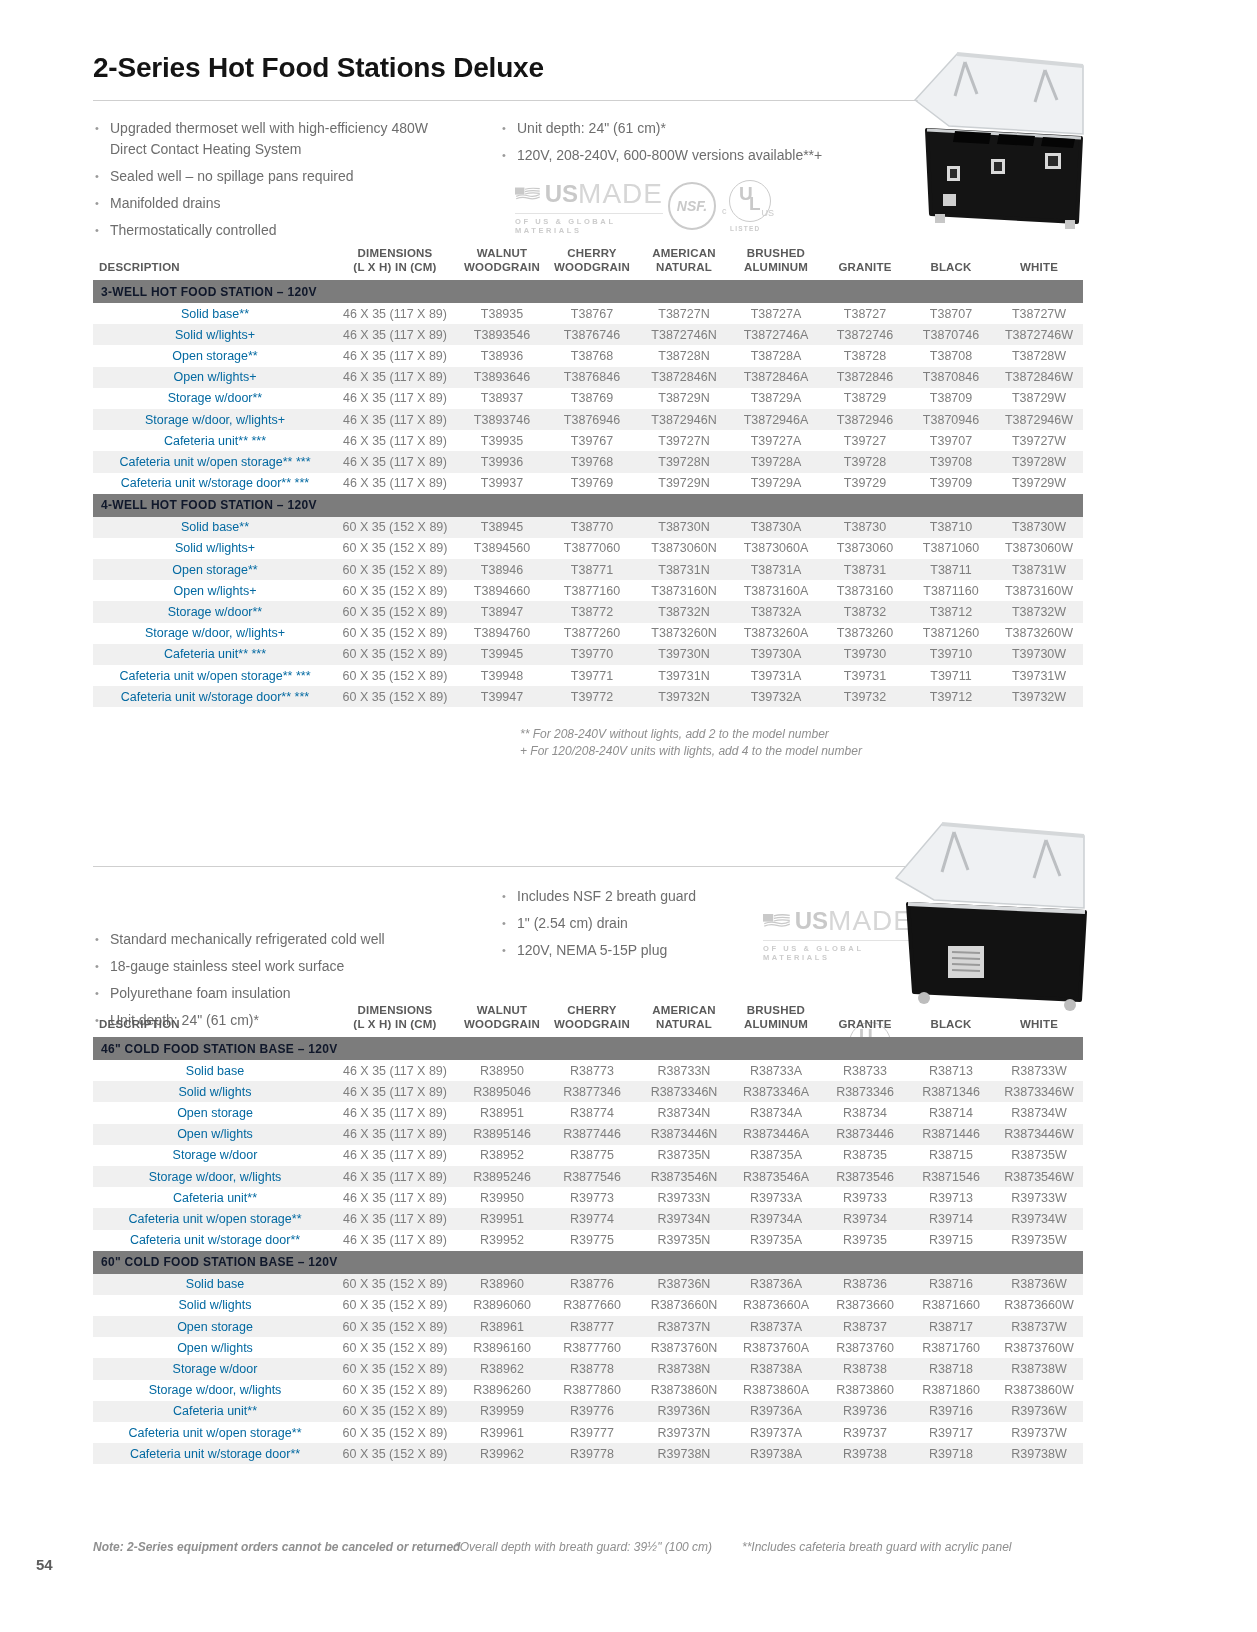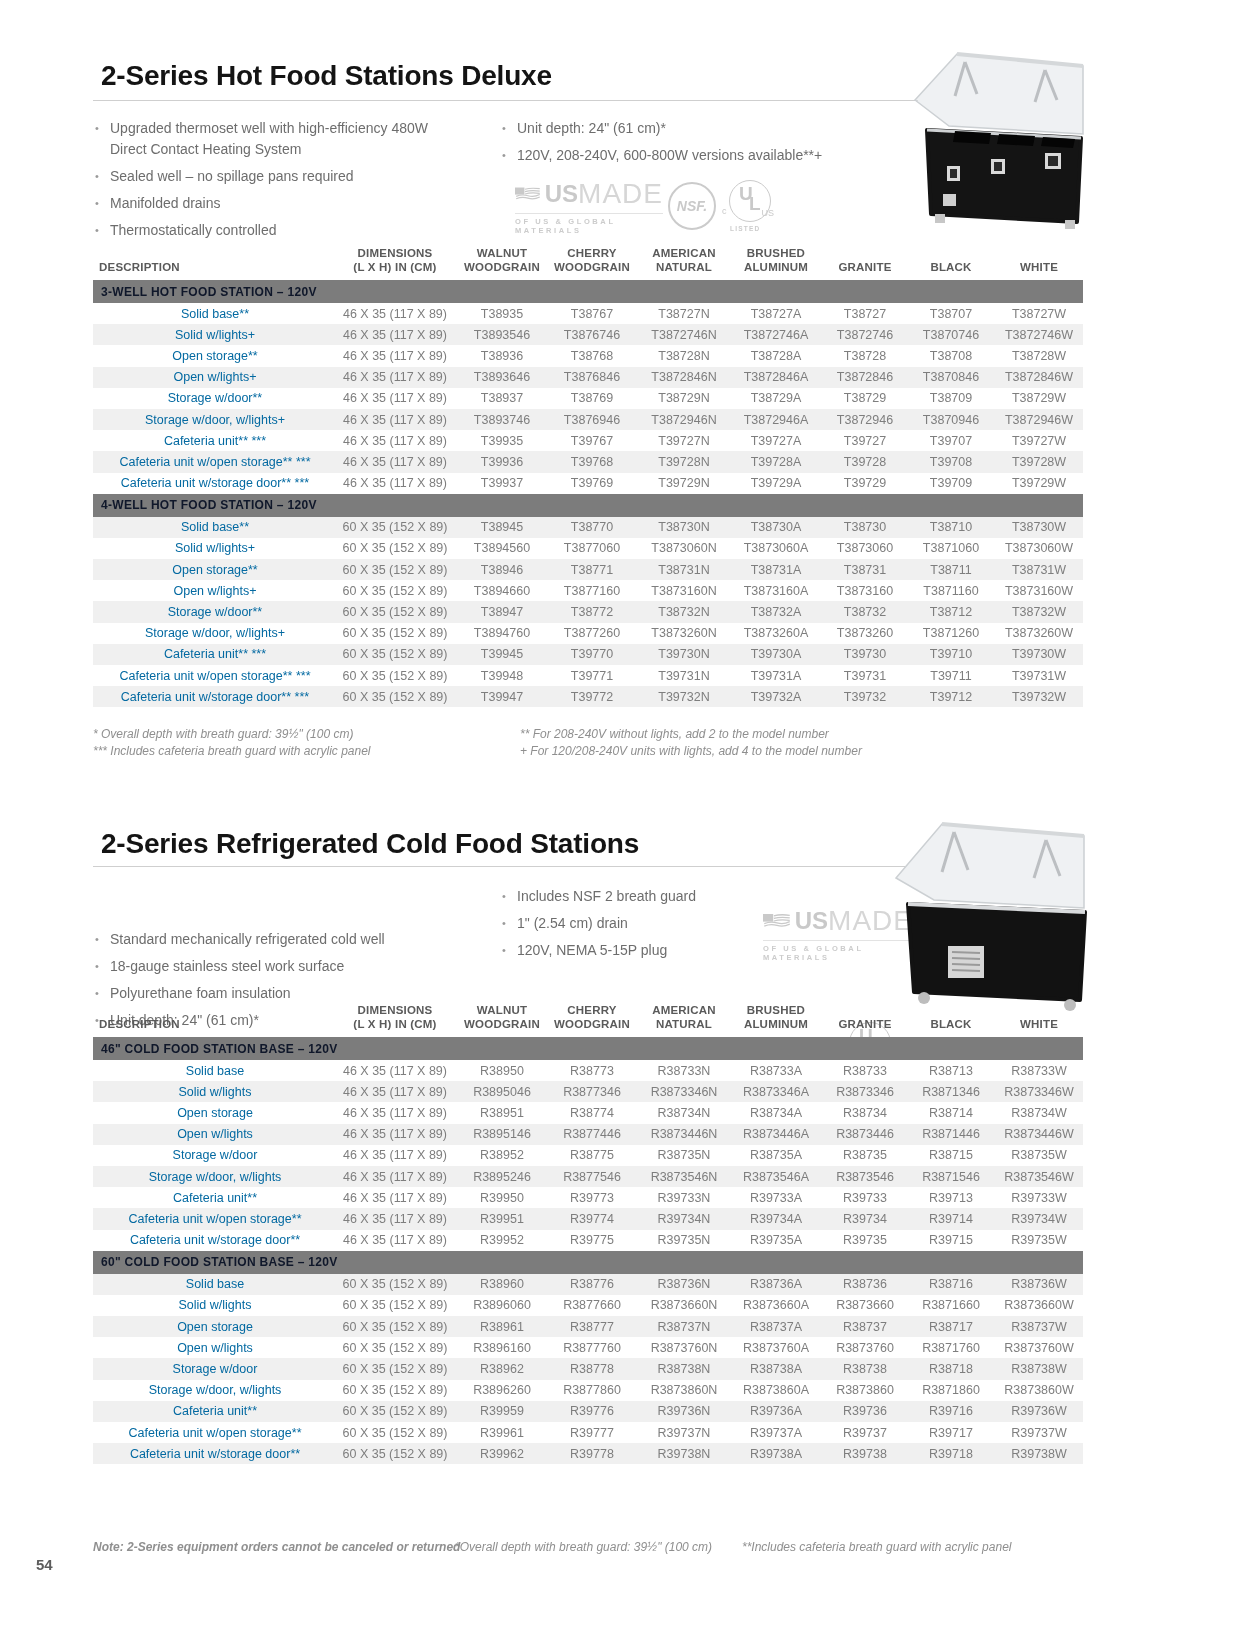--- a/index.html
+++ b/index.html
@@ -1,19 +1,19 @@
 <!DOCTYPE html>
 <html><head>
 <meta charset="utf-8">
 <style>
   html,body{margin:0;padding:0;background:#fff;}
   .page{position:relative;width:1257px;height:1632px;background:#fff;overflow:hidden;
         font-family:"Liberation Sans",sans-serif;}
   .abs{position:absolute;}
-  h1.sec-title{margin:8px;font-size:28px;font-weight:700;color:#141414;letter-spacing:-.2px;}
+  h1.sec-title{margin:0;font-size:28px;font-weight:700;color:#141414;letter-spacing:-.2px;}
   .rule{height:1px;background:#cfcfcf;}
   ul.bullets{margin:0;padding:0;list-style:none;}
   ul.bullets li{position:relative;padding-left:17px;margin-bottom:6px;
         font-size:14px;line-height:21px;color:#6d6d6d;}
   ul.bullets li::before{content:"•";position:absolute;left:2px;top:0;color:#9a9a9a;font-size:11px;}
   
   table.spec{border-collapse:collapse;table-layout:fixed;width:990px;}
   table.spec th{vertical-align:bottom;padding:0 0 6px 0;font-size:11.5px;line-height:14px;
         font-weight:700;color:#5a5a5a;text-align:center;letter-spacing:.2px;}
   table.spec th.desc{text-align:left;padding-left:6px;}
@@ -337,30 +337,25 @@
           <td>T39772</td>
           <td>T39732N</td>
           <td>T39732A</td>
           <td>T39732</td>
           <td>T39712</td>
           <td>T39732W</td>
         </tr>
       </tbody>
     </table>
 
-  <div class="abs footnotes" style="left:93px;top:726px;">
-      <div>* Overall depth with breath guard: 39½" (100 cm)</div>
-      <div>*** Includes cafeteria breath guard with acrylic panel</div>
-    </div>
   <div class="abs footnotes" style="left:520px;top:726px;">
       <div>** For 208-240V without lights, add 2 to the model number</div>
       <div>+ For 120/208-240V units with lights, add 4 to the model number</div>
     </div>
 
-  <h1 class="abs sec-title" style="left:93px;top:820px;">2-Series Refrigerated Cold Food Stations</h1>
   <div class="abs rule" style="left:93px;top:866px;width:812px;"></div>
 
   <ul class="abs bullets" style="left:93px;top:886px;width:370px;margin-top:43px;">
       <li>Standard mechanically refrigerated cold well</li>
       <li>18-gauge stainless steel work surface</li>
       <li>Polyurethane foam insulation</li>
       <li>Unit depth: 24" (61 cm)*</li>
     </ul>
   <ul class="abs bullets" style="left:500px;top:886px;width:240px;">
       <li>Includes NSF 2 breath guard</li>

